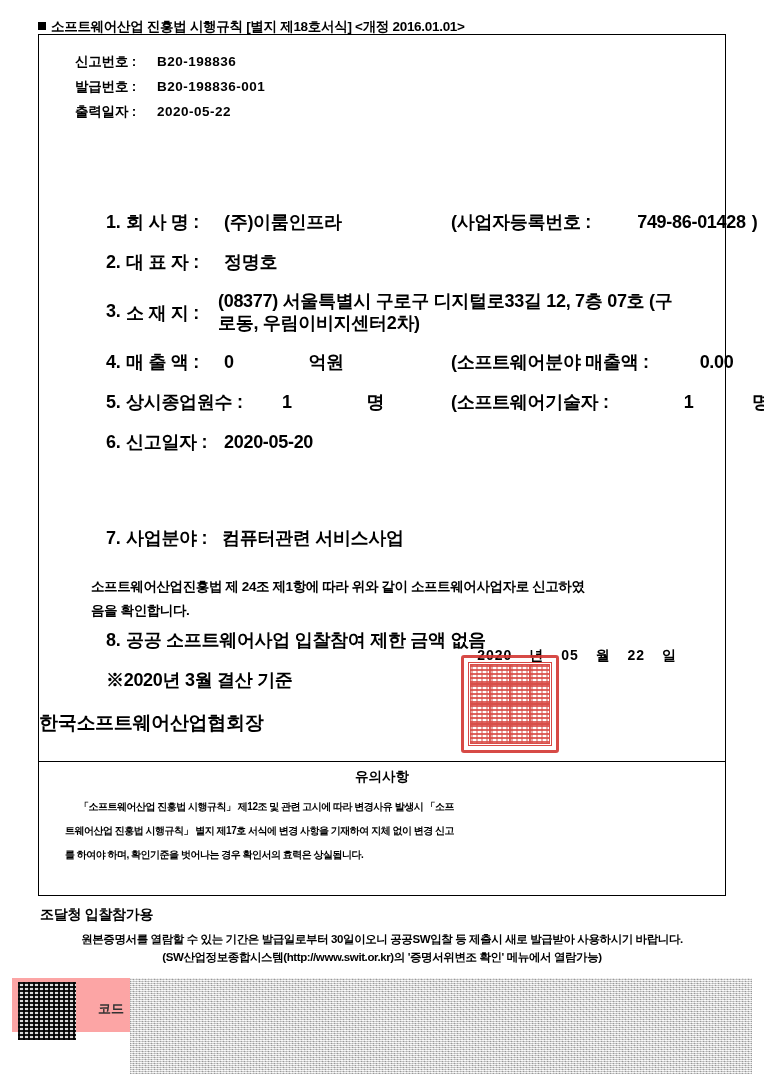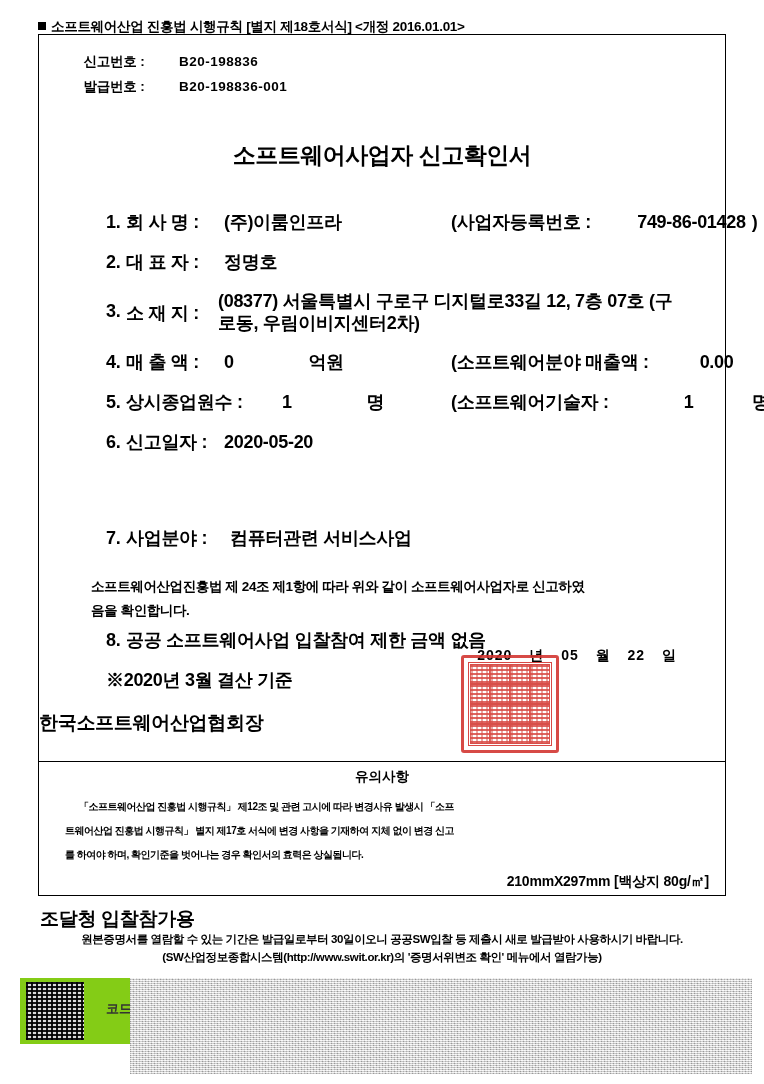--- a/index.html
+++ b/index.html
@@ -54,25 +54,24 @@
     left: 36px;
     top: 14px;
     font-size: 13.5px;
     font-weight: bold;
     line-height: 25px;
     letter-spacing: -0.2px;
   }
   .meta .lbl {
     display: inline-block;
     width: 78px;
-    text-align: center;
   }
   .meta .val {
     display: inline-block;
-    margin-left: 26px;
+    margin-left: 4px;
     letter-spacing: 0.5px;
   }
   .doc-title {
     position: absolute;
     top: 105px;
     left: 0;
     width: 100%;
     text-align: center;
     font-size: 23px;
     font-weight: bold;
@@ -233,21 +232,21 @@
     top: 838px;
     font-size: 14px;
     font-weight: bold;
     letter-spacing: -0.2px;
   }
   
   .footer-title {
     position: absolute;
     left: 40px;
     top: 906px;
-    font-size: 19px;
+    font-size: 14px;
     font-weight: bold;
     letter-spacing: -0.3px;
   }
   .footer-line1 {
     position: absolute;
     left: 0;
     top: 932px;
     width: 764px;
     text-align: center;
     font-size: 11.5px;
@@ -260,25 +259,25 @@
     top: 950px;
     width: 764px;
     text-align: center;
     font-size: 11.5px;
     font-weight: bold;
     letter-spacing: -0.4px;
   }
   
   .qr-block {
     position: absolute;
-    left: 20px;
+    left: 12px;
     top: 978px;
     width: 122px;
-    height: 66px;
-    background: #84cc16;
+    height: 54px;
+    background: #fca5a5;
   }
   .qr-dots {
     position: absolute;
     left: 6px;
     top: 4px;
     width: 58px;
     height: 58px;
     background:
       repeating-linear-gradient(0deg, #1a1a1a 0 2px, #f2f2f2 2px 4px),
       repeating-linear-gradient(90deg, #1a1a1a 0 2px, #e8e8e8 2px 5px);
@@ -316,23 +315,25 @@
 
   <div class="doc-box">
 
     <div class="meta">
       <div>
         <span class="lbl">신고번호 :</span><span class="val">B20-198836</span>
       </div>
       <div>
         <span class="lbl">발급번호 :</span><span class="val">B20-198836-001</span>
       </div>
-    </div>
-
-    <div class="doc-title">소프트웨어사업자 신고확인서</div>
+      <div>
+        <span class="lbl">출력일자 :</span><span class="val">2020-05-22</span>
+      </div>
+    </div>
+
 
     <div class="fields">
 
       <div class="row">
         <span class="left">
           <span class="num">1.</span><span class="lbl-wide">회 사 명 :</span><span class="val-1">(주)이룸인프라</span>
         </span>
         <span class="right-group">
           <span>(사업자등록번호 :</span>
           <span class="rnum" style="width:150px">749-86-01428</span><span class="r-paren">)</span>
@@ -371,21 +372,21 @@
         </span>
       </div>
 
       <div class="row">
         <span class="num">6.</span><span class="lbl-wide">신고일자 :</span><span class="val-1">2020-05-20</span>
       </div>
 
       <div class="row" style="height:40px"></div>
 
       <div class="row">
-        <span class="num">7.</span><span class="lbl-wide">사업분야 :</span><span class="val-1" style="margin-left:12px">컴퓨터관련 서비스사업</span>
+        <span class="num">7.</span><span class="lbl-wide">사업분야 :</span><span class="val-1" style="margin-left:4px">컴퓨터관련 서비스사업</span>
       </div>
 
       <div class="row" style="height:46px"></div>
 
       <div class="row">
         <span class="num">8.</span><span>공공 소프트웨어사업 입찰참여 제한 금액 없음</span>
       </div>
 
       <div class="row">
         <span>※2020년 3월 결산 기준</span>
@@ -432,21 +433,20 @@
     </div>
 
     <div class="notice-sep"></div>
     <div class="notice-title">유의사항</div>
     <div class="notice-body">
       <div class="indent">「소프트웨어산업 진흥법 시행규칙」 제12조 및 관련 고시에 따라 변경사유 발생시 「소프</div>
       <div>트웨어산업 진흥법 시행규칙」 별지 제17호 서식에 변경 사항을 기재하여 지체 없이 변경 신고</div>
       <div>를 하여야 하며, 확인기준을 벗어나는 경우 확인서의 효력은 상실됩니다.</div>
     </div>
 
-    <div class="paper-spec">210mmX297mm [백상지 80g/㎡]</div>
   </div>
 
   <div class="footer-title">조달청 입찰참가용</div>
   <div class="footer-line1">원본증명서를 열람할 수 있는 기간은 발급일로부터 30일이오니 공공SW입찰 등 제출시 새로 발급받아 사용하시기 바랍니다.</div>
   <div class="footer-line2">(SW산업정보종합시스템(http://www.swit.or.kr)의 '증명서위변조 확인' 메뉴에서 열람가능)</div>
 
   <div class="qr-block">
     <div class="qr-dots"></div>
     <div class="qr-label">코드</div>
   </div>

